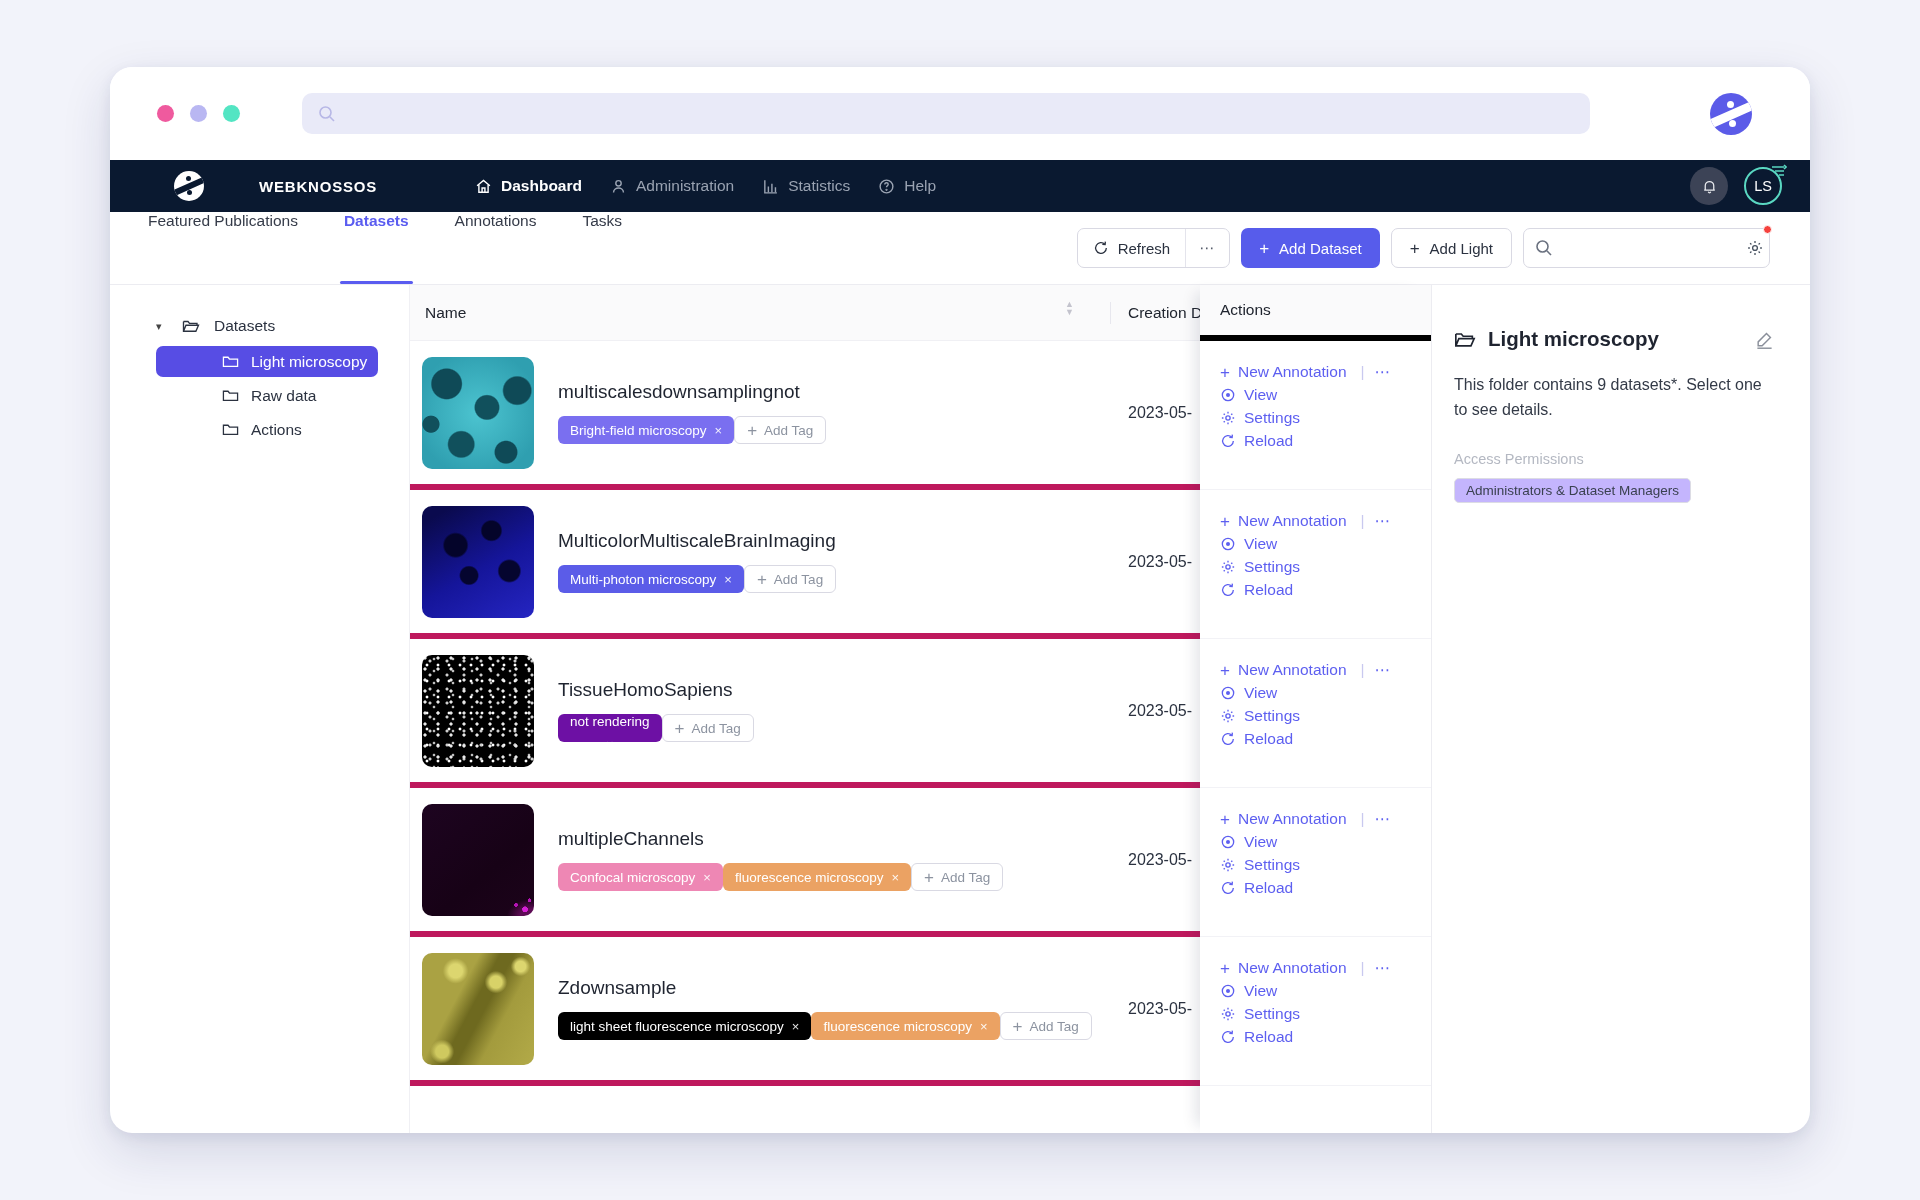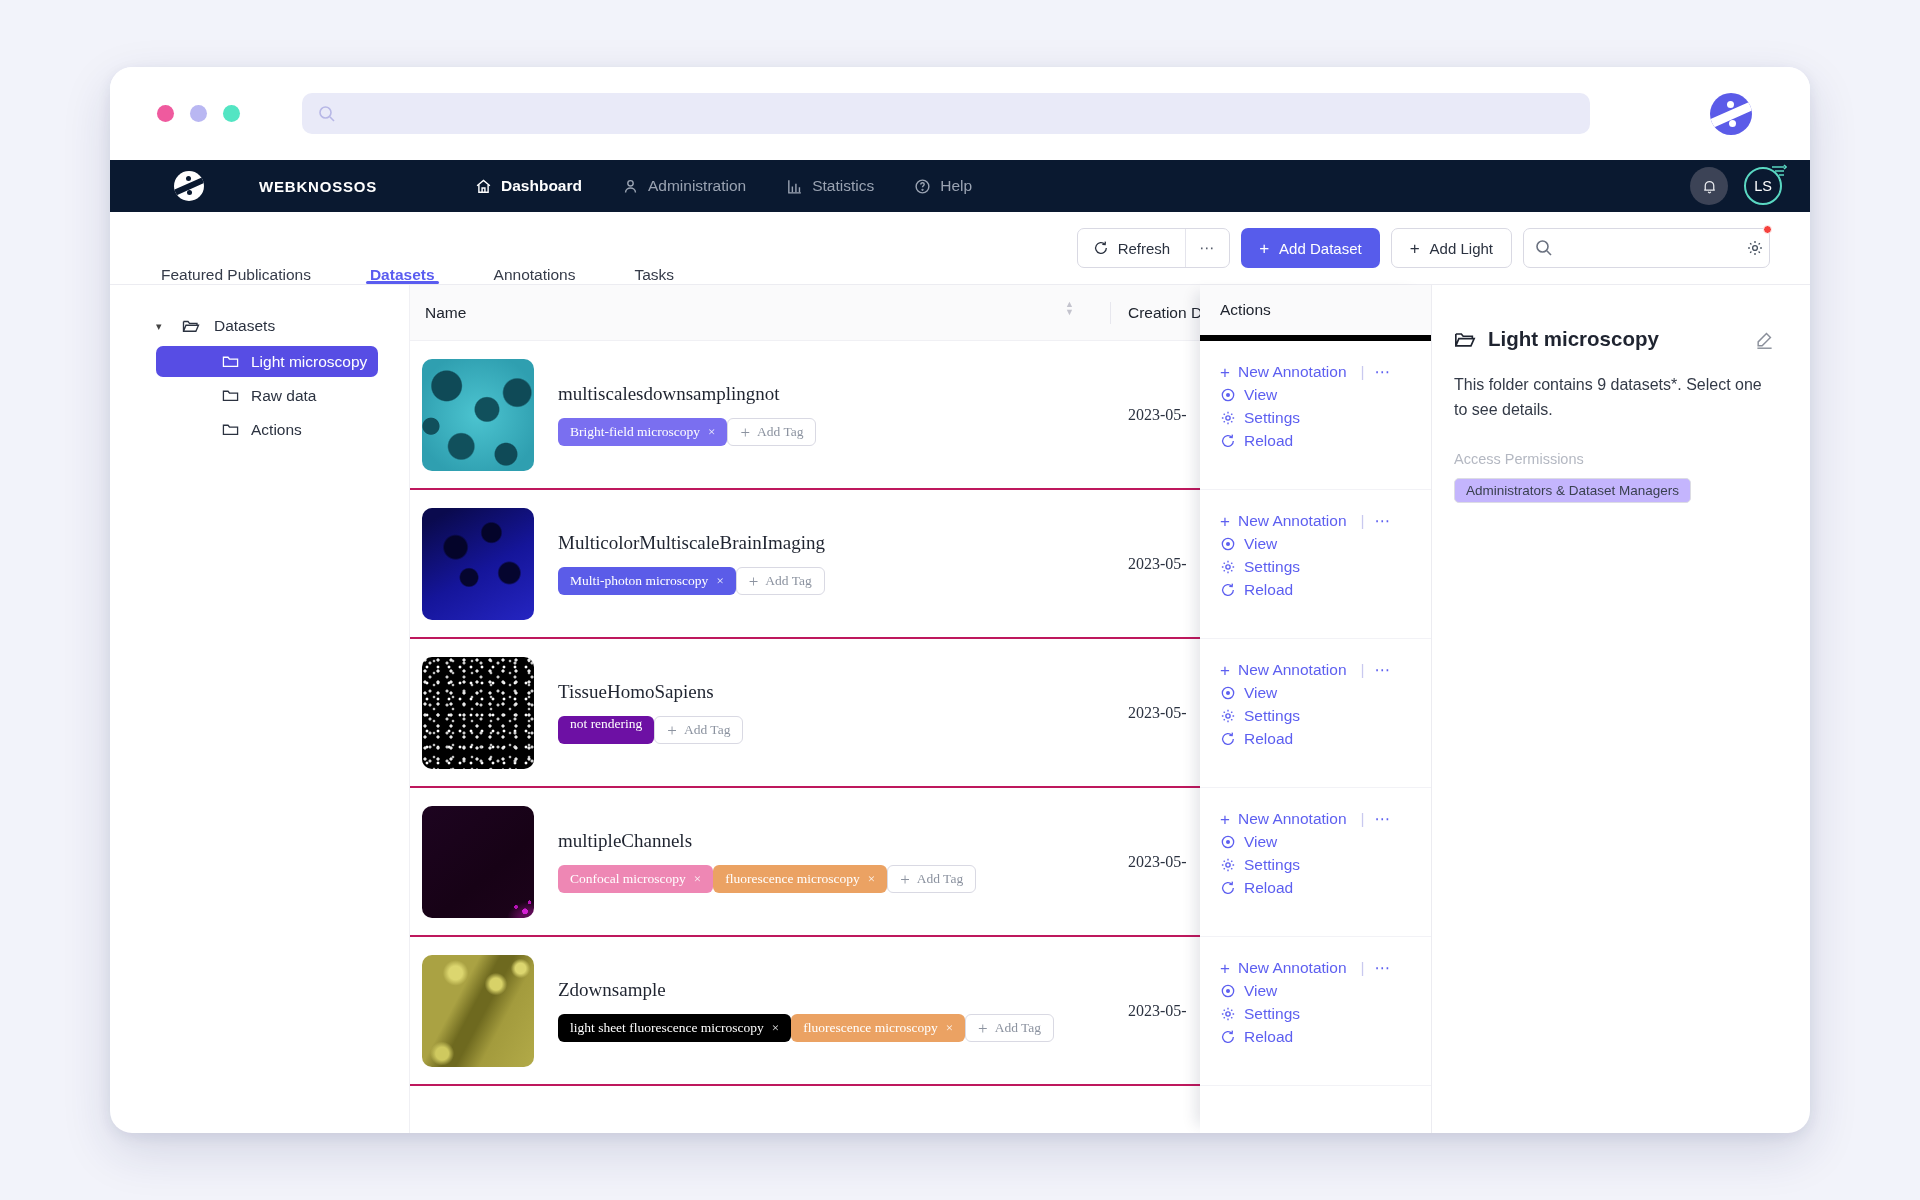--- a/index.html
+++ b/index.html
@@ -33,34 +33,34 @@
   .chrome-logo .d1 { position:absolute; width:7px; height:7px; border-radius:50%; background:#fff; left:17px; top:8px; }
   .chrome-logo .d2 { position:absolute; width:7px; height:7px; border-radius:50%; background:#fff; left:19px; top:27px; }
   
   .navbar { height:52px; flex:0 0 auto; background:#0a1930; display:flex; align-items:center; padding:0 28px 0 64px; }
   .brand { display:flex; align-items:center; gap:12px; }
   .brand-logo { width:30px; height:30px; border-radius:50%; background:#ffffff; position:relative; overflow:hidden; }
   .brand-logo .stripe { position:absolute; left:-6px; top:12px; width:44px; height:6px; background:#0a1930; border-radius:3px; transform:rotate(-24deg); }
   .brand-logo .d1 { position:absolute; width:5px; height:5px; border-radius:50%; background:#0a1930; left:12px; top:5px; }
   .brand-logo .d2 { position:absolute; width:5px; height:5px; border-radius:50%; background:#0a1930; left:13px; top:19px; }
   .brand-name { color:#fff; font-weight:700; letter-spacing:.8px; font-size:15px;margin-left:43px; }
-  .nav-items { display:flex; align-items:center; margin-left:98px; gap:40px; }
+  .nav-items { display:flex; align-items:center; margin-left:98px; gap:28px; }
   .nav-item { display:flex; align-items:center; gap:9px; font-size:15.5px; color:#9aa3b2; cursor:pointer; }
   .nav-item svg { stroke:#9aa3b2; }
   .nav-item.active { color:#ffffff; font-weight:600; }
   .nav-item.active svg { stroke:#ffffff; }
   .nav-right { margin-left:auto; display:flex; align-items:center; gap:16px; }
   .bell-btn { width:38px; height:38px; border-radius:50%; background:#3c4356; display:flex; align-items:center; justify-content:center; cursor:pointer; }
   .avatar { width:38px; height:38px; border-radius:50%; border:2px solid #5ad8c2; color:#fff; font-size:14.5px;
             display:flex; align-items:center; justify-content:center; position:relative; cursor:pointer; }
   .avatar .badge { position:absolute; right:-7px; top:-5px; }
   
   .toolbar { height:73px; flex:0 0 auto; display:flex; align-items:center; padding:0 40px 0 38px; border-bottom:1px solid #ececf1; background:#fff; }
   .tabs { display:flex; align-items:center; gap:46px; height:100%; }
-  .tab { font-size:15.5px; color:#353b49; height:100%; display:flex; align-items:flex-end; position:relative; cursor:pointer;margin-left:13px; }
+  .tab { font-size:15.5px; color:#353b49; height:100%; display:flex; align-items:flex-start; position:relative; cursor:pointer; }
   .tab.active { color:#5a5cf0; font-weight:600; }
   .tab.active::after { content:""; position:absolute; left:-4px; right:-4px; bottom:0; height:3px; background:#5a5cf0; border-radius:2px; }
   .controls { margin-left:auto; display:flex; align-items:center; gap:11px; }
   .btn-group { display:flex; align-items:stretch; height:40px; border:1px solid #d9d9e3; border-radius:7px; background:#fff; overflow:hidden; }
   .seg { display:flex; align-items:center; gap:9px; padding:0 15px; font-size:15px; color:#2b3240; cursor:pointer; }
   .seg + .seg { border-left:1px solid #e4e4ec; }
   .seg.ellip { padding:0 13px; color:#565d6b; letter-spacing:2px; }
   .btn { height:40px; display:flex; align-items:center; gap:10px; padding:0 18px; border-radius:7px; font-size:15px; cursor:pointer; }
   .btn.primary { background:#575ceb; color:#fff; }
   .btn.ghost { background:#fff; border:1px solid #d9d9e3; color:#2b3240; }
@@ -84,21 +84,21 @@
   .tree-root span, .tree-child span { white-space:nowrap; }
   
   .table-area { width:1022px; flex:0 0 auto; position:relative; }
   .thead { height:56px; background:#fafafb; border-bottom:1px solid #f0f0f4; position:relative; display:flex; align-items:center; }
   .th-name { margin-left:15px; font-size:15.5px; color:#20252f; }
   .sorter { position:absolute; left:655px; top:15px; display:flex; flex-direction:column; align-items:center; color:#c3c3cd; }
   .sorter span { font-size:9px; line-height:8px; cursor:pointer; }
   .th-div { position:absolute; left:700px; top:17px; width:1px; height:22px; background:#e7e7ee; }
   .th-date { position:absolute; left:718px; top:0; height:56px; width:290px; display:flex; align-items:center;
              font-size:15.5px; color:#20252f; white-space:nowrap; overflow:hidden; }
-  .trow { height:149px; border-bottom:2px solid #be185d; display:flex; align-items:center; position:relative;font-family:Liberation Serif, serif; }
+  .trow { height:149px; border-bottom:6px solid #be185d; display:flex; align-items:center; position:relative; }
   .thumb { width:112px; height:112px; border-radius:10px; margin-left:12px; flex:0 0 auto; }
   .thumb-1 { background:
       radial-gradient(circle 16px at 22% 24%, #0f4a57 92%, transparent),
       radial-gradient(circle 13px at 58% 45%, #11505c 90%, transparent),
       radial-gradient(circle 15px at 85% 30%, #0f4a57 90%, transparent),
       radial-gradient(circle 14px at 35% 78%, #11505c 90%, transparent),
       radial-gradient(circle 12px at 75% 85%, #0f4a57 90%, transparent),
       radial-gradient(circle 9px at 8% 60%, #11505c 90%, transparent),
       radial-gradient(circle at 50% 50%, #4cc4d0, #2f9fb0 80%); }
   .thumb-2 { background:

